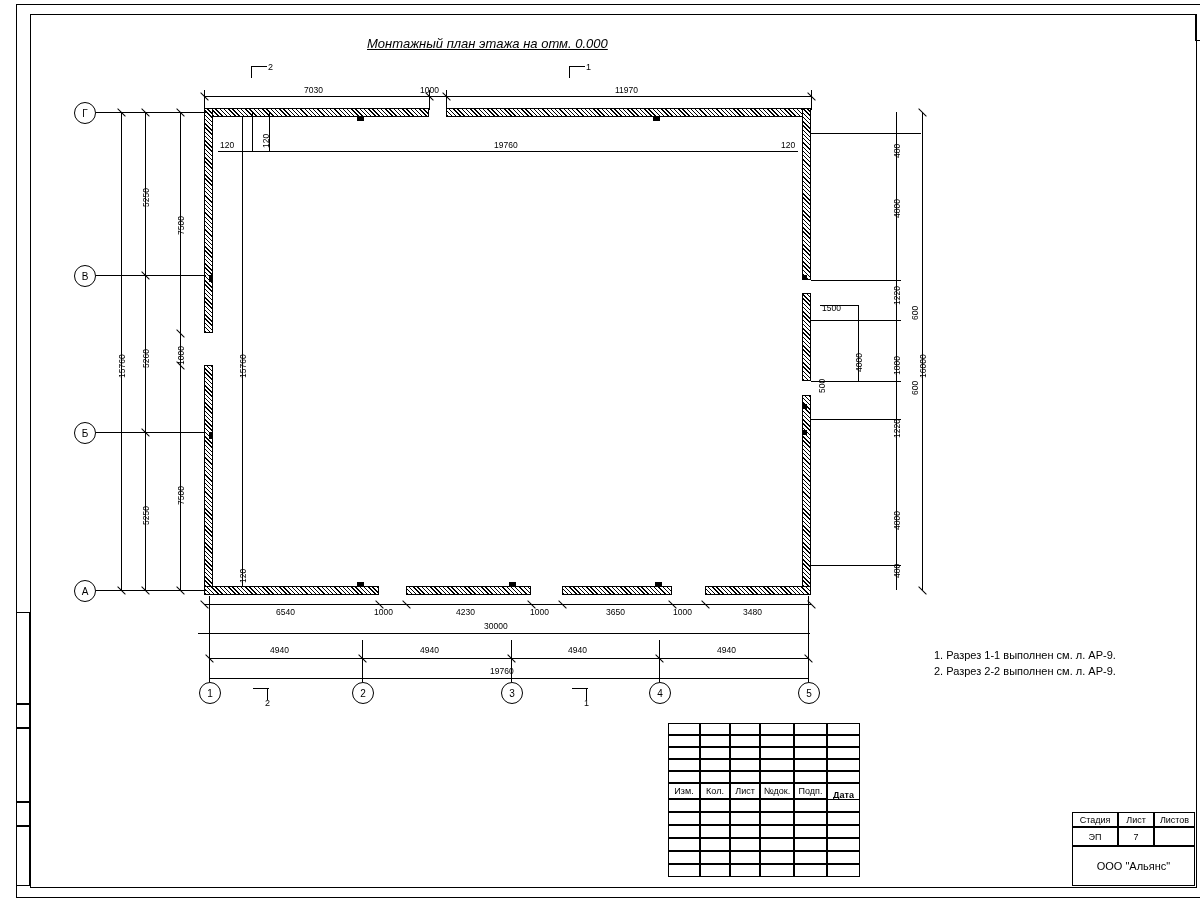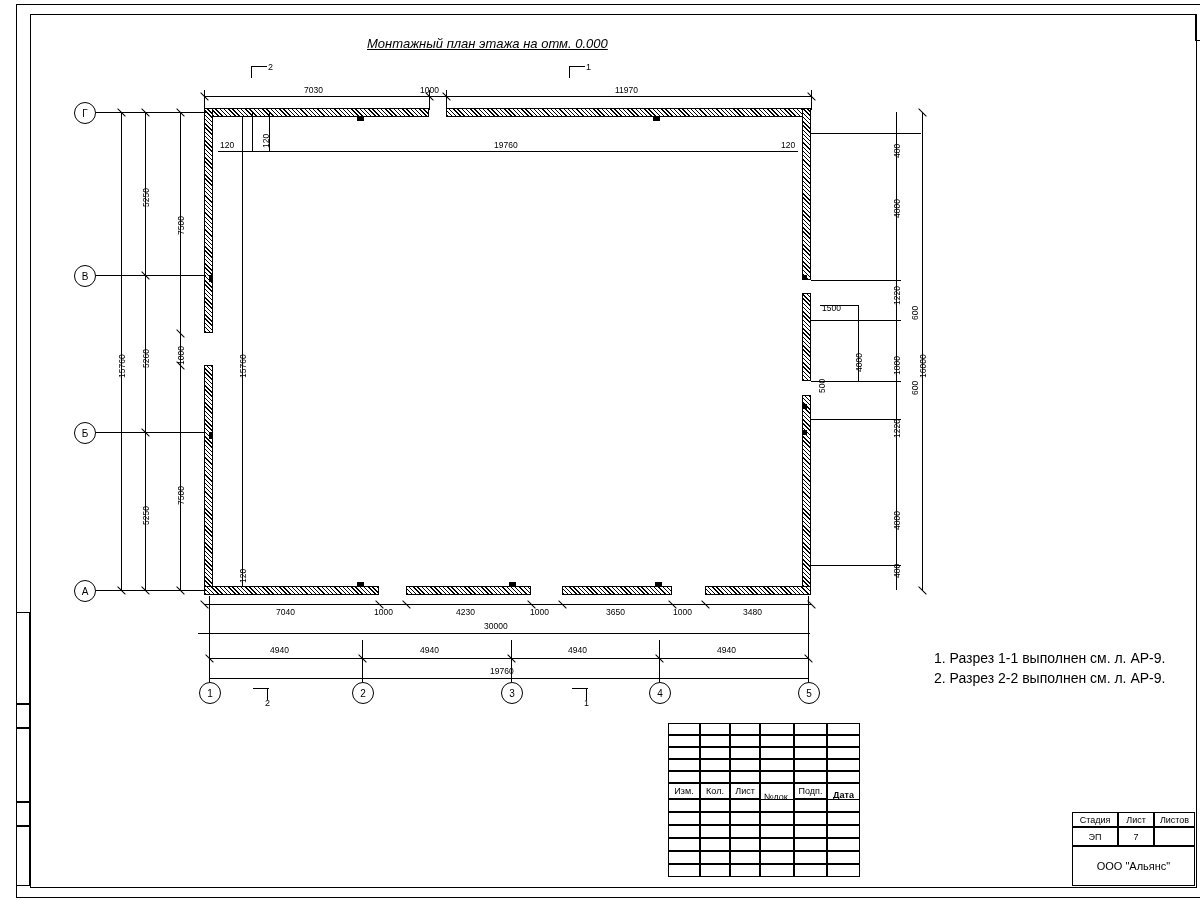--- a/index.html
+++ b/index.html
@@ -17,21 +17,21 @@
   .wall{position:absolute;background:repeating-linear-gradient(45deg,#000 0 1px,#fff 1px 3px);
         border:1px solid #000;box-sizing:border-box;}
   .txt{position:absolute;font-size:8.5px;white-space:nowrap;line-height:1;}
   .txtv{position:absolute;font-size:8.5px;white-space:nowrap;line-height:1;
         transform-origin:0 0;transform:rotate(-90deg);}
   .circ{position:absolute;border:1px solid #000;border-radius:50%;
         width:20px;height:20px;display:flex;align-items:center;justify-content:center;
         font-size:10px;background:#fff;}
   .tick{position:absolute;width:11px;height:1px;background:#000;transform-origin:center;
         transform:rotate(45deg);}
-  .notes{position:absolute;font-size:14px;line-height:1.45;white-space:nowrap;}
+  .notes{position:absolute;font-size:11px;line-height:1.45;white-space:nowrap;}
   
   .tb{position:absolute;left:656px;top:723px;width:527px;height:163px;}
   .tb .cell{position:absolute;box-sizing:border-box;border:1px solid #000;
             font-size:9px;display:flex;align-items:center;justify-content:center;
             text-align:center;background:#fff;}
   .tb .cellL{justify-content:flex-start;padding-left:4px;text-align:left;}
   .leftstub{position:absolute;left:4px;top:612px;width:14px;height:274px;}
   .leftstub .cell{position:absolute;box-sizing:border-box;border:1px solid #000;background:#fff;}
   .cut{position:absolute;font-size:9px;}
   .dimline{position:absolute;height:1px;background:#000;}
@@ -205,21 +205,21 @@
   <div class="ln hl" style="left:799px;top:565px;width:90px;"></div>
 
   <div class="ln hl" style="left:808px;top:305px;width:38px;"></div>
   <div class="txt" style="left:810px;top:304px;">1500</div>
   <div class="ln vl" style="left:846px;top:305px;height:76px;"></div>
   <div class="txtv" style="left:843px;top:372px;">4000</div>
   <div class="ln hl" style="left:808px;top:381px;width:38px;"></div>
   <div class="txtv" style="left:806px;top:393px;">500</div>
 
   <div class="dimline" style="left:192px;top:604px;width:607px;"></div>
-  <div class="txt" style="left:264px;top:608px;">7040</div>
+  <div class="txt" style="left:264px;top:608px;">6540</div>
   <div class="txt" style="left:362px;top:608px;">1000</div>
   <div class="txt" style="left:444px;top:608px;">4230</div>
   <div class="txt" style="left:518px;top:608px;">1000</div>
   <div class="txt" style="left:594px;top:608px;">3650</div>
   <div class="txt" style="left:661px;top:608px;">1000</div>
   <div class="txt" style="left:731px;top:608px;text-align:center;">3480</div>
   <div class="tick" style="left:187px;top:604px;"></div>
   <div class="tick" style="left:362px;top:604px;"></div>
   <div class="tick" style="left:389px;top:604px;"></div>
   <div class="tick" style="left:514px;top:604px;"></div>
@@ -291,21 +291,21 @@
     <div class="cell" style="left:0;top:48px;width:32px;height:12px;"></div>
     <div class="cell" style="left:32px;top:48px;width:30px;height:12px;"></div>
     <div class="cell" style="left:62px;top:48px;width:30px;height:12px;"></div>
     <div class="cell" style="left:92px;top:48px;width:34px;height:12px;"></div>
     <div class="cell" style="left:126px;top:48px;width:33px;height:12px;"></div>
     <div class="cell" style="left:159px;top:48px;width:33px;height:12px;"></div>
 
     <div class="cell" style="left:0;top:60px;width:32px;height:16px;">Изм.</div>
     <div class="cell" style="left:32px;top:60px;width:30px;height:16px;">Кол.</div>
     <div class="cell" style="left:62px;top:60px;width:30px;height:16px;">Лист</div>
-    <div class="cell" style="left:92px;top:60px;width:34px;height:27px;">№док.</div>
+    <div class="cell" style="left:92px;top:60px;width:34px;height:16px;">№док.</div>
     <div class="cell" style="left:126px;top:60px;width:33px;height:16px;">Подп.</div>
     <div class="cell" style="left:159px;top:60px;width:33px;height:24px;font-weight:bold;">Дата</div>
 
     <div class="cell" style="left:0;top:76px;width:32px;height:13px;"></div>
     <div class="cell" style="left:32px;top:76px;width:30px;height:13px;"></div>
     <div class="cell" style="left:62px;top:76px;width:30px;height:13px;"></div>
     <div class="cell" style="left:92px;top:76px;width:34px;height:13px;"></div>
     <div class="cell" style="left:126px;top:76px;width:33px;height:13px;"></div>
     <div class="cell" style="left:159px;top:76px;width:33px;height:13px;"></div>
 

